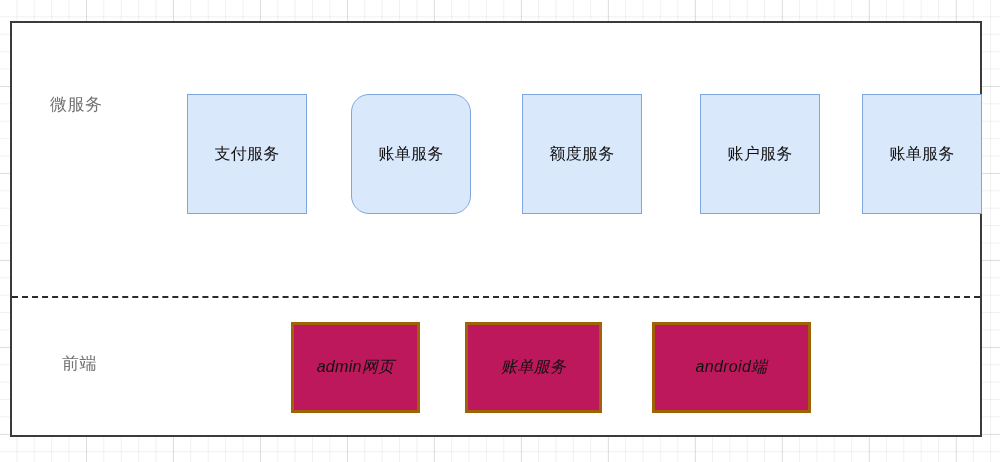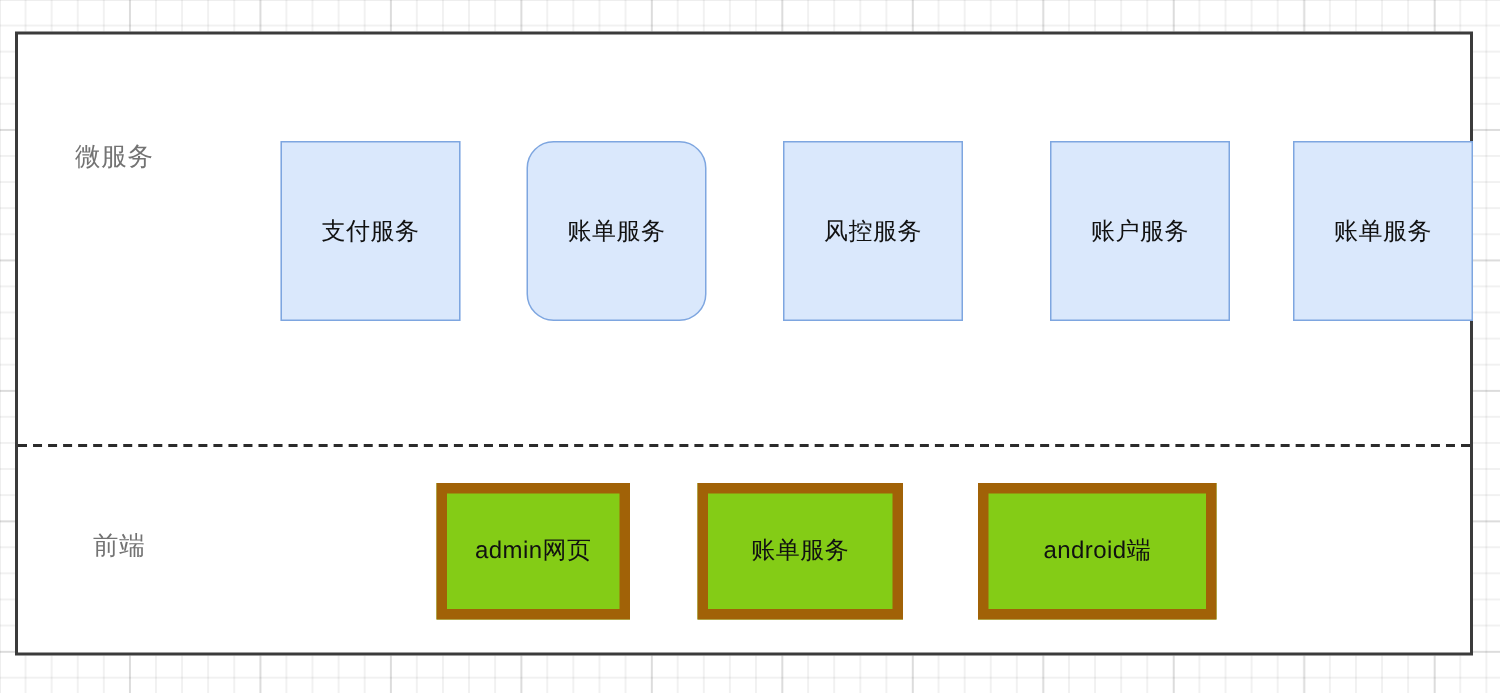--- a/index.html
+++ b/index.html
@@ -81,24 +81,25 @@
     margin-left: 28px;
   }
   .node.service {
     background: #dae8fc;
     border: 1px solid #7ea6e0;
     top: 71px;
     width: 120px;
     height: 120px;
   }
   .node.client {
-    background: #84cc16;
-    border: 7px solid #a16207;
+    background: #be185d;
+    border: 3px solid #a16207;
     top: 299px;
     height: 91px;
+    font-style: italic;
   }
 
   
   #node-payment  { left: 147px; }
   #node-bill     { left: 311px; border-radius: 18px; }
   #node-quota    { left: 482px; }
   #node-account  { left: 660px; }
   #node-risk     { left: 822px; }
 
   
@@ -117,21 +118,21 @@
 
     <div class="node service" id="node-payment">
       <span>支付服务</span>
     </div>
 
     <div class="node service" id="node-bill">
       <span>账单服务</span>
     </div>
 
     <div class="node service" id="node-quota">
-      <span>风控服务</span>
+      <span>额度服务</span>
     </div>
 
     <div class="node service" id="node-account">
       <span>账户服务</span>
     </div>
 
     <div class="node service" id="node-risk">
       <span>账单服务</span>
     </div>
 

